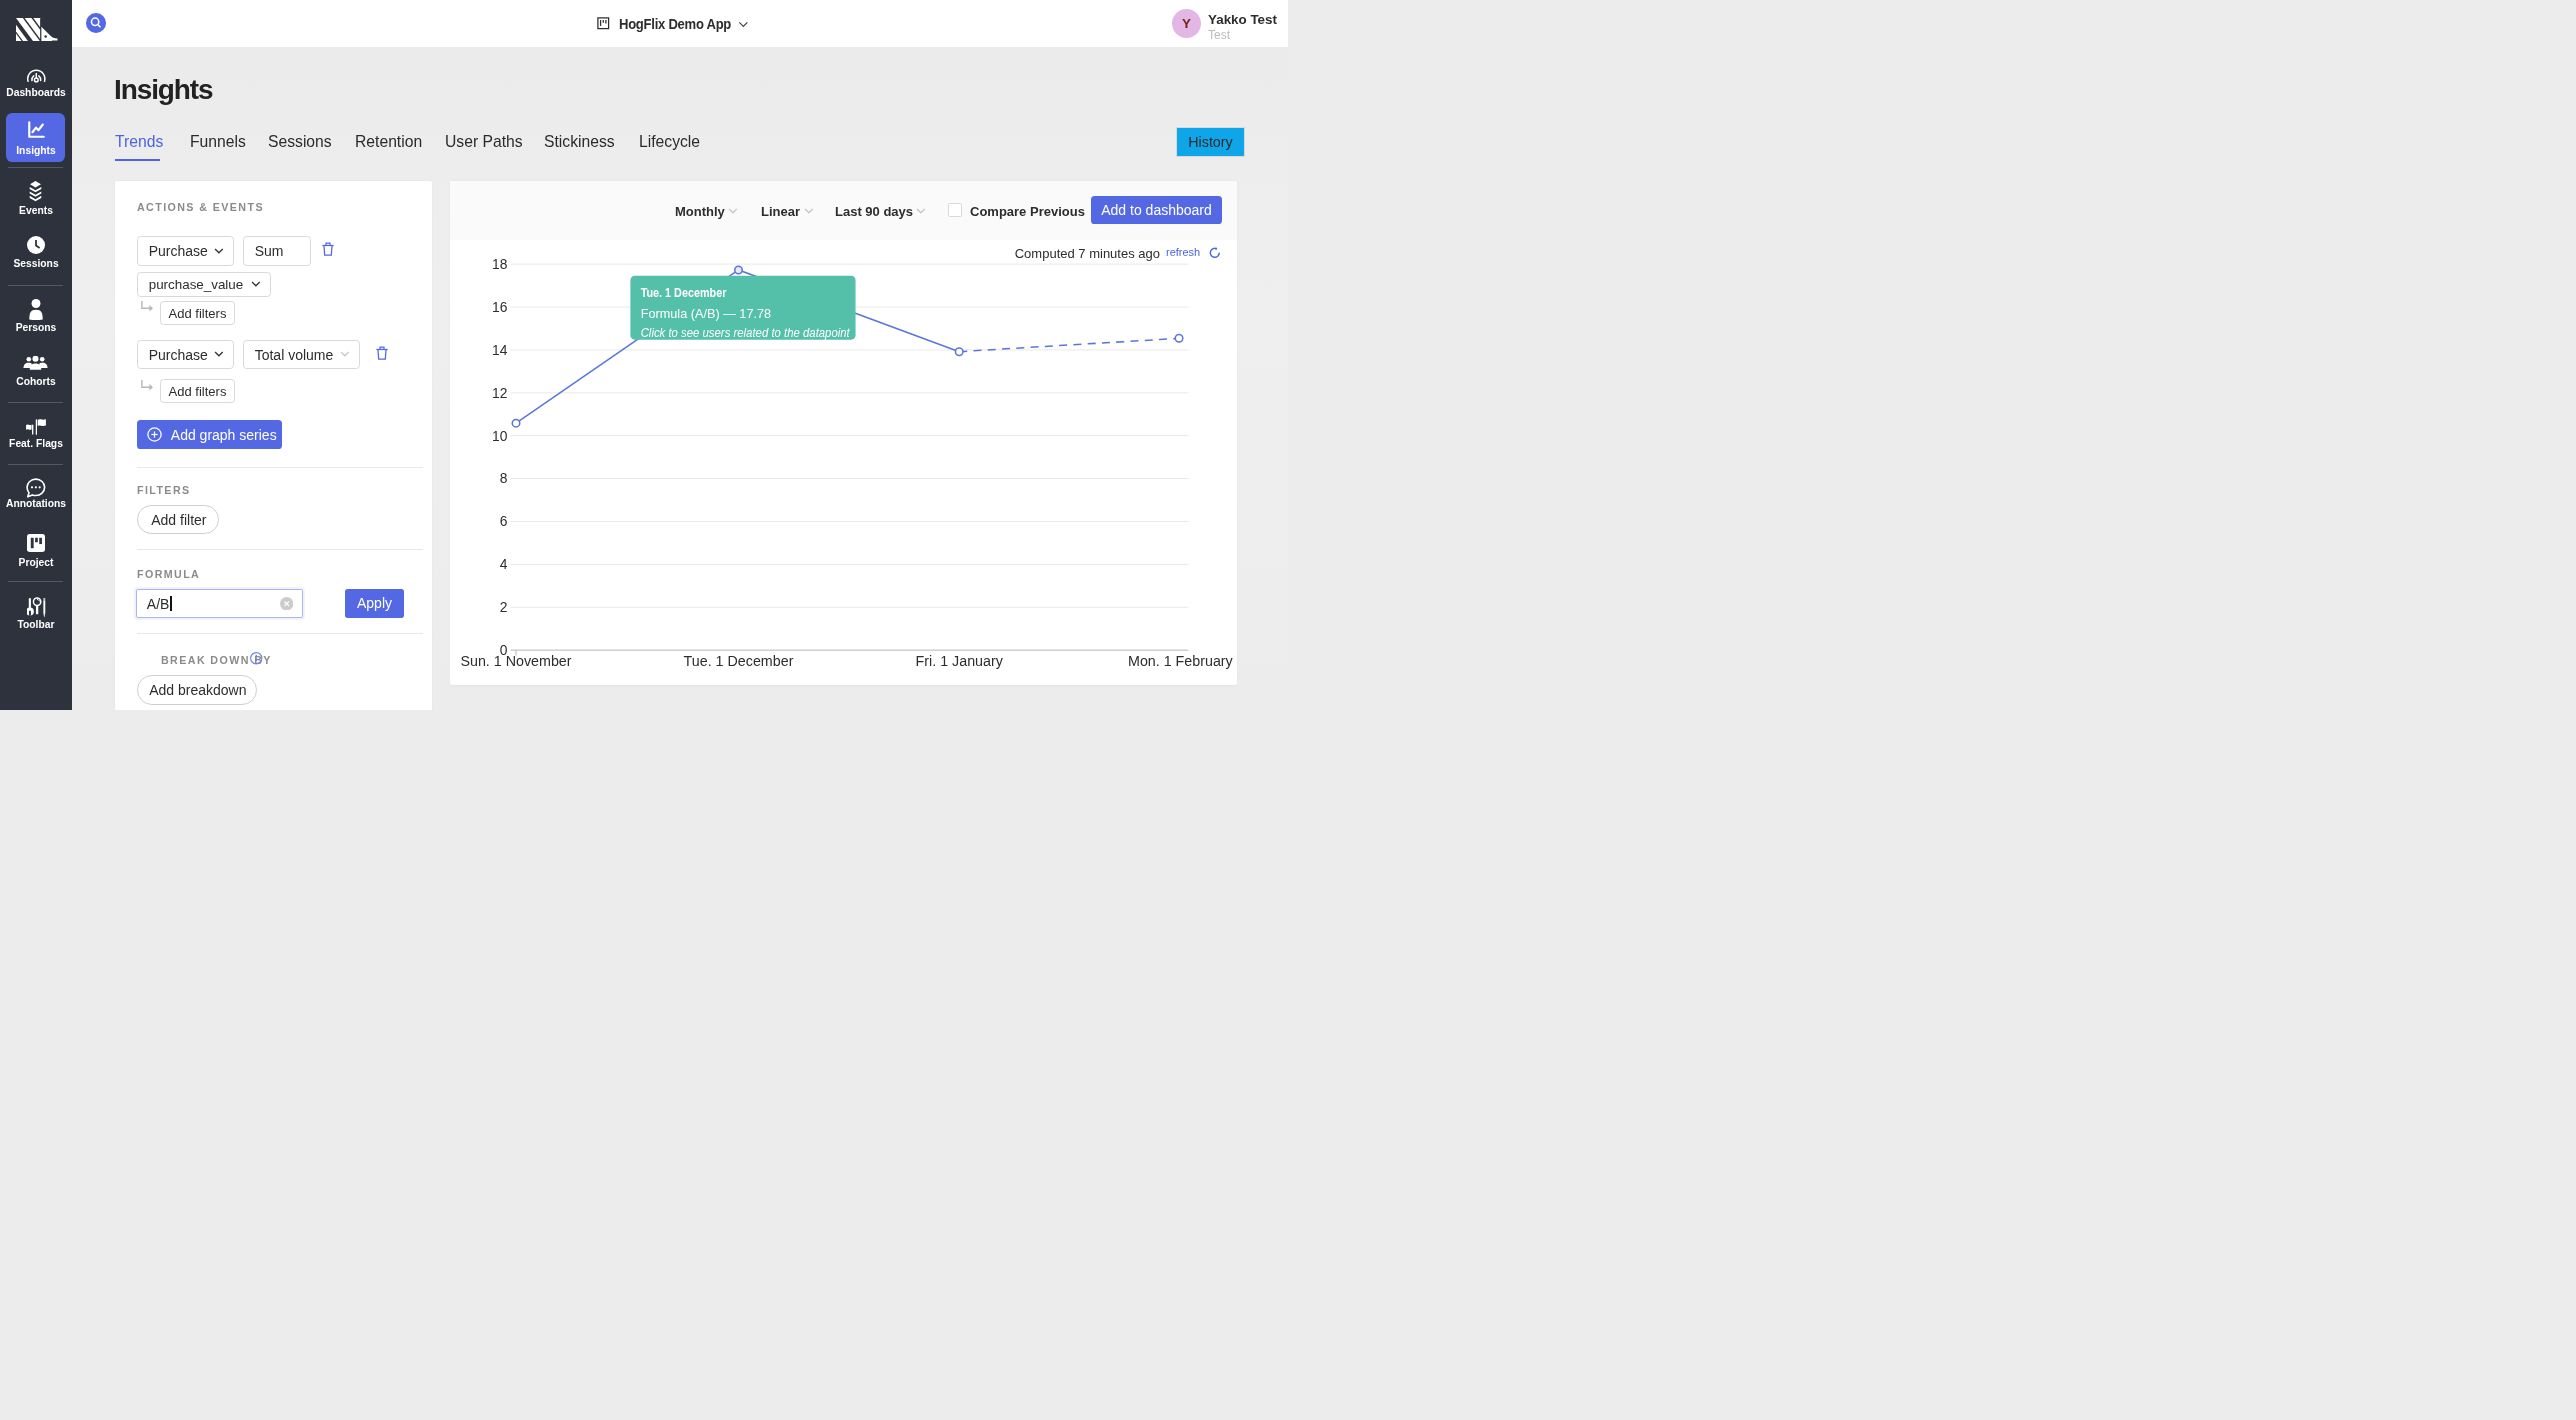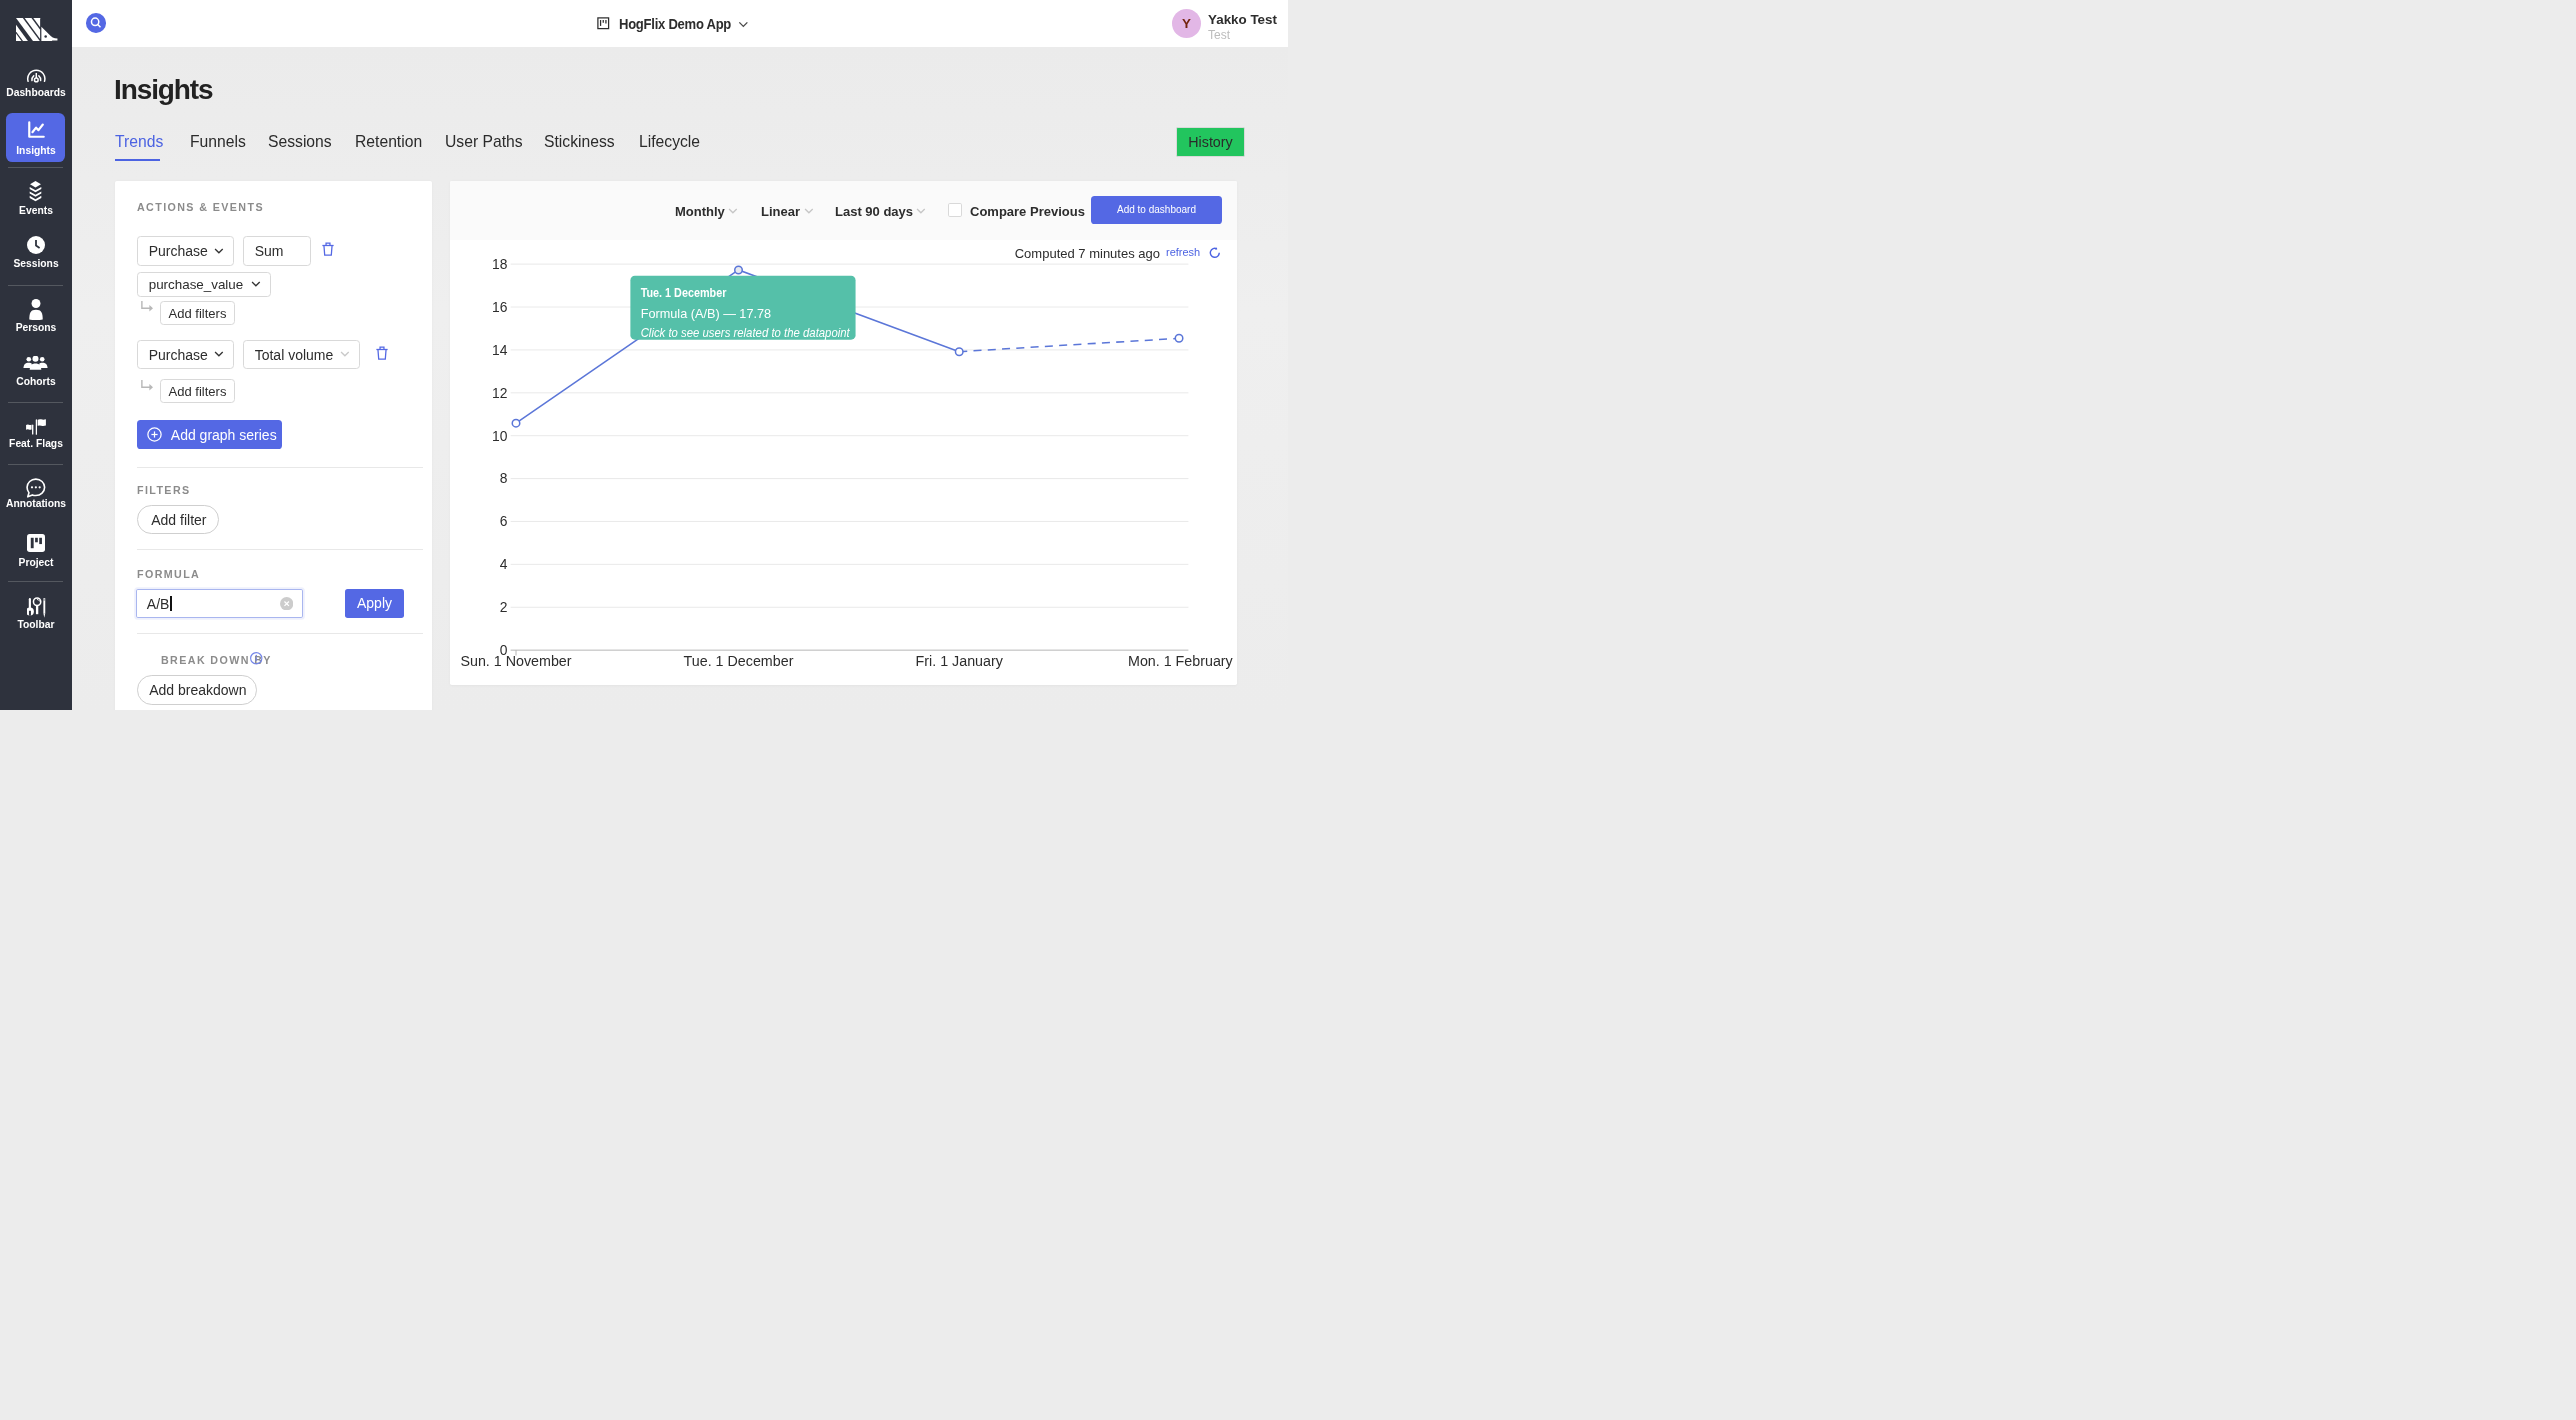--- a/index.html
+++ b/index.html
@@ -149,21 +149,21 @@
 
 <div class="abs" style="left:115px;top:133px;font-size:15.7px;color:#4c63e2;">Trends</div>
 <div class="abs" style="left:190px;top:133px;font-size:15.7px;color:#2b2b2b;">Funnels</div>
 <div class="abs" style="left:268px;top:133px;font-size:15.7px;color:#2b2b2b;">Sessions</div>
 <div class="abs" style="left:355px;top:133px;font-size:15.7px;color:#2b2b2b;">Retention</div>
 <div class="abs" style="left:445px;top:133px;font-size:15.7px;color:#2b2b2b;">User Paths</div>
 <div class="abs" style="left:544px;top:133px;font-size:15.7px;color:#2b2b2b;">Stickiness</div>
 <div class="abs" style="left:639px;top:133px;font-size:15.7px;color:#2b2b2b;">Lifecycle</div>
 <div class="abs" style="left:115px;top:159px;width:45px;height:2.2px;background:#4c63e2;"></div>
 
-<div class="abs" style="left:1176px;top:127px;width:69px;height:29.5px;background:#22c55e;border:0.9px solid #d9d9d9;border-radius:1.8px;text-align:center;line-height:28px;font-size:14.3px;color:#2b2b2b;">History</div>
+<div class="abs" style="left:1176px;top:127px;width:69px;height:29.5px;background:#0ea5e9;border:0.9px solid #d9d9d9;border-radius:1.8px;text-align:center;line-height:28px;font-size:14.3px;color:#2b2b2b;">History</div>
 
 <div class="abs" style="left:115px;top:181px;width:317px;height:530px;background:#fff;border-radius:1.8px;box-shadow:0 0.9px 2.7px rgba(0,0,0,0.04);"></div>
 <div id="left-card-content">
   <div class="abs slbl" style="left:137px;top:201px;">ACTIONS &amp; EVENTS</div>
 
   <div class="abs selbox" style="left:137px;top:236px;width:97px;height:29.5px;">
     <span class="selt">Purchase</span>
     <svg class="chev" width="9.8" height="6.3" viewBox="0 0 11 7" fill="none" stroke="#333" stroke-width="1.5">
         <polyline points="1.2,1.2 5.5,5.4 9.8,1.2"></polyline>
       </svg>
@@ -278,21 +278,21 @@
   <div class="abs hctl" style="left:761px;">Linear</div>
   <svg class="abs hchev" style="left:804px;" width="9.8" height="6.3" viewBox="0 0 11 7" fill="none" stroke="#c6c6c6" stroke-width="1.5">
       <polyline points="1.2,1.2 5.5,5.4 9.8,1.2"></polyline>
     </svg>
   <div class="abs hctl" style="left:835px;">Last 90 days</div>
   <svg class="abs hchev" style="left:916px;" width="9.8" height="6.3" viewBox="0 0 11 7" fill="none" stroke="#c6c6c6" stroke-width="1.5">
       <polyline points="1.2,1.2 5.5,5.4 9.8,1.2"></polyline>
     </svg>
   <div class="abs" style="left:948px;top:203px;width:14.3px;height:14.3px;background:#fff;border:0.9px solid #d9d9d9;border-radius:1.8px;"></div>
   <div class="abs hctl" style="left:970px;">Compare Previous</div>
-  <div class="abs" style="left:1091px;top:196px;width:131px;height:28px;background:#5468e4;border-radius:3.6px;text-align:center;line-height:28px;color:#fff;font-size:10px;">Add to dashboard</div>
+  <div class="abs" style="left:1091px;top:196px;width:131px;height:28px;background:#5468e4;border-radius:3.6px;text-align:center;line-height:28px;color:#fff;font-size:14px;">Add to dashboard</div>
 
   <div class="abs" style="left:894px;top:246px;width:266px;text-align:right;font-size:13px;color:#2d2d2d;">Computed 7 minutes ago</div>
   <div class="abs" style="left:1166px;top:246px;font-size:11px;color:#4c63e2;">refresh</div>
   <svg class="abs" style="left:1209px;top:247px;" width="11.6" height="11.6" viewBox="0 0 13 13" fill="none" stroke="#4c63e2" stroke-width="1.6">
       <path d="M11.5 6.5 A 5 5 0 1 1 8.8 2.05"></path>
       <path d="M8.2 0.2 L9.3 2.4 L6.9 3.2" fill="#4c63e2" stroke="none"></path>
     </svg>
 </div>
 <style>
   .hctl { top:204px; font-size:13px; font-weight:700; color:#2d2d2d; white-space:nowrap; }

